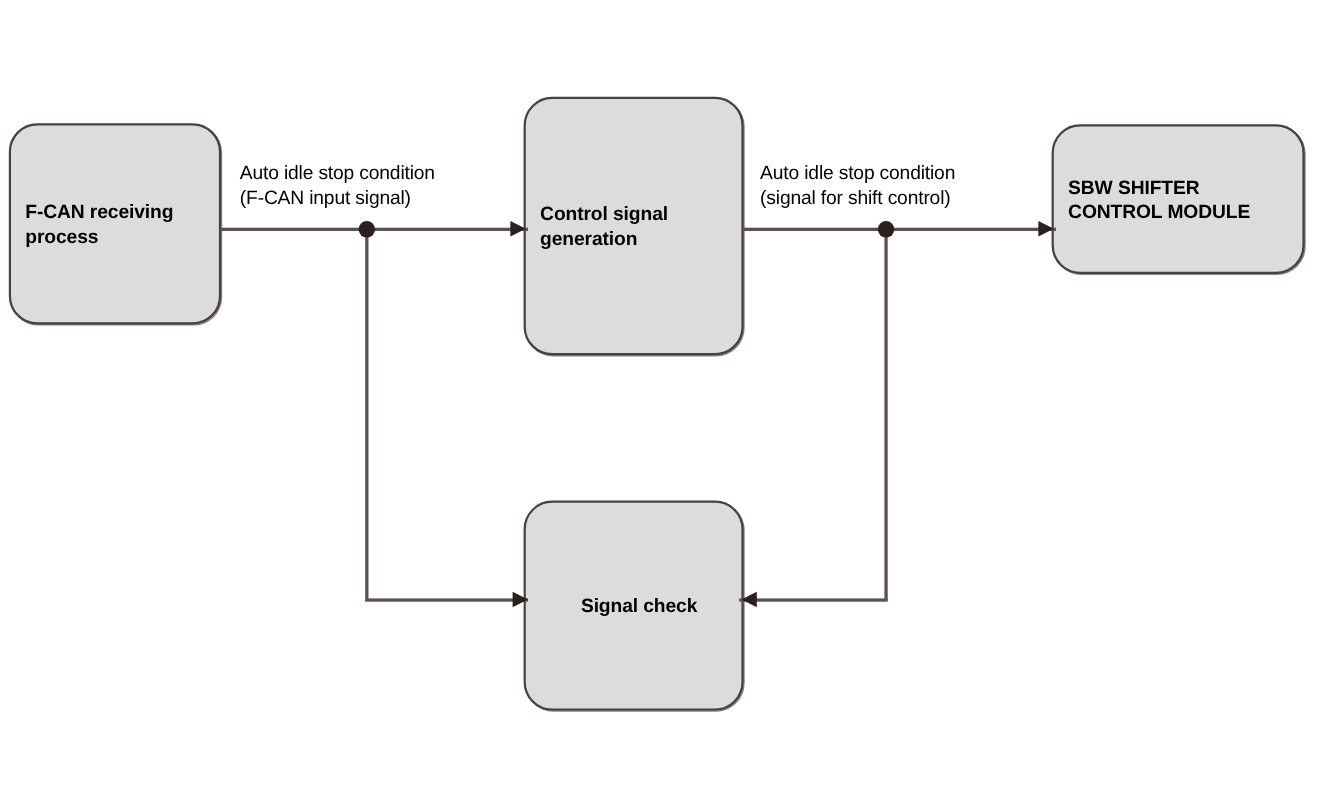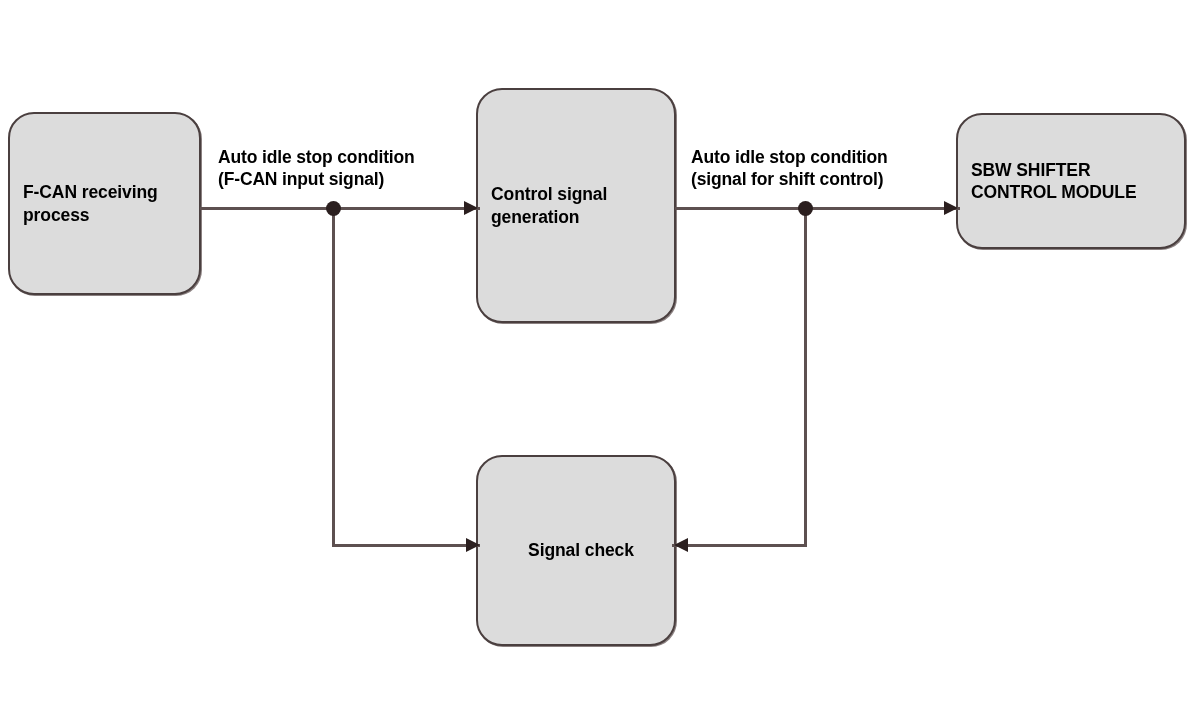--- a/index.html
+++ b/index.html
@@ -38,21 +38,21 @@
   .node.center-text .label{ text-align:center; }
 
   #node-fcan        { left:8px;   top:112px; width:193px; height:183px; }
   #node-control     { left:476px; top:88px;  width:200px; height:235px; }
   #node-sbw         { left:956px; top:113px; width:230px; height:136px; }
   #node-check       { left:476px; top:455px; width:200px; height:191px; }
 
   
   .edge-label{
     position:absolute;
-    font-weight:bold;
+    font-weight:normal;
     font-size:17.5px;
     line-height:1.26;
     color:#000000;
     letter-spacing:-0.15px;
     white-space:pre-line;
   }
   #label-fcan-signal  { left:218px; top:146px; }
   #label-shift-signal { left:691px; top:146px; }
 
   

